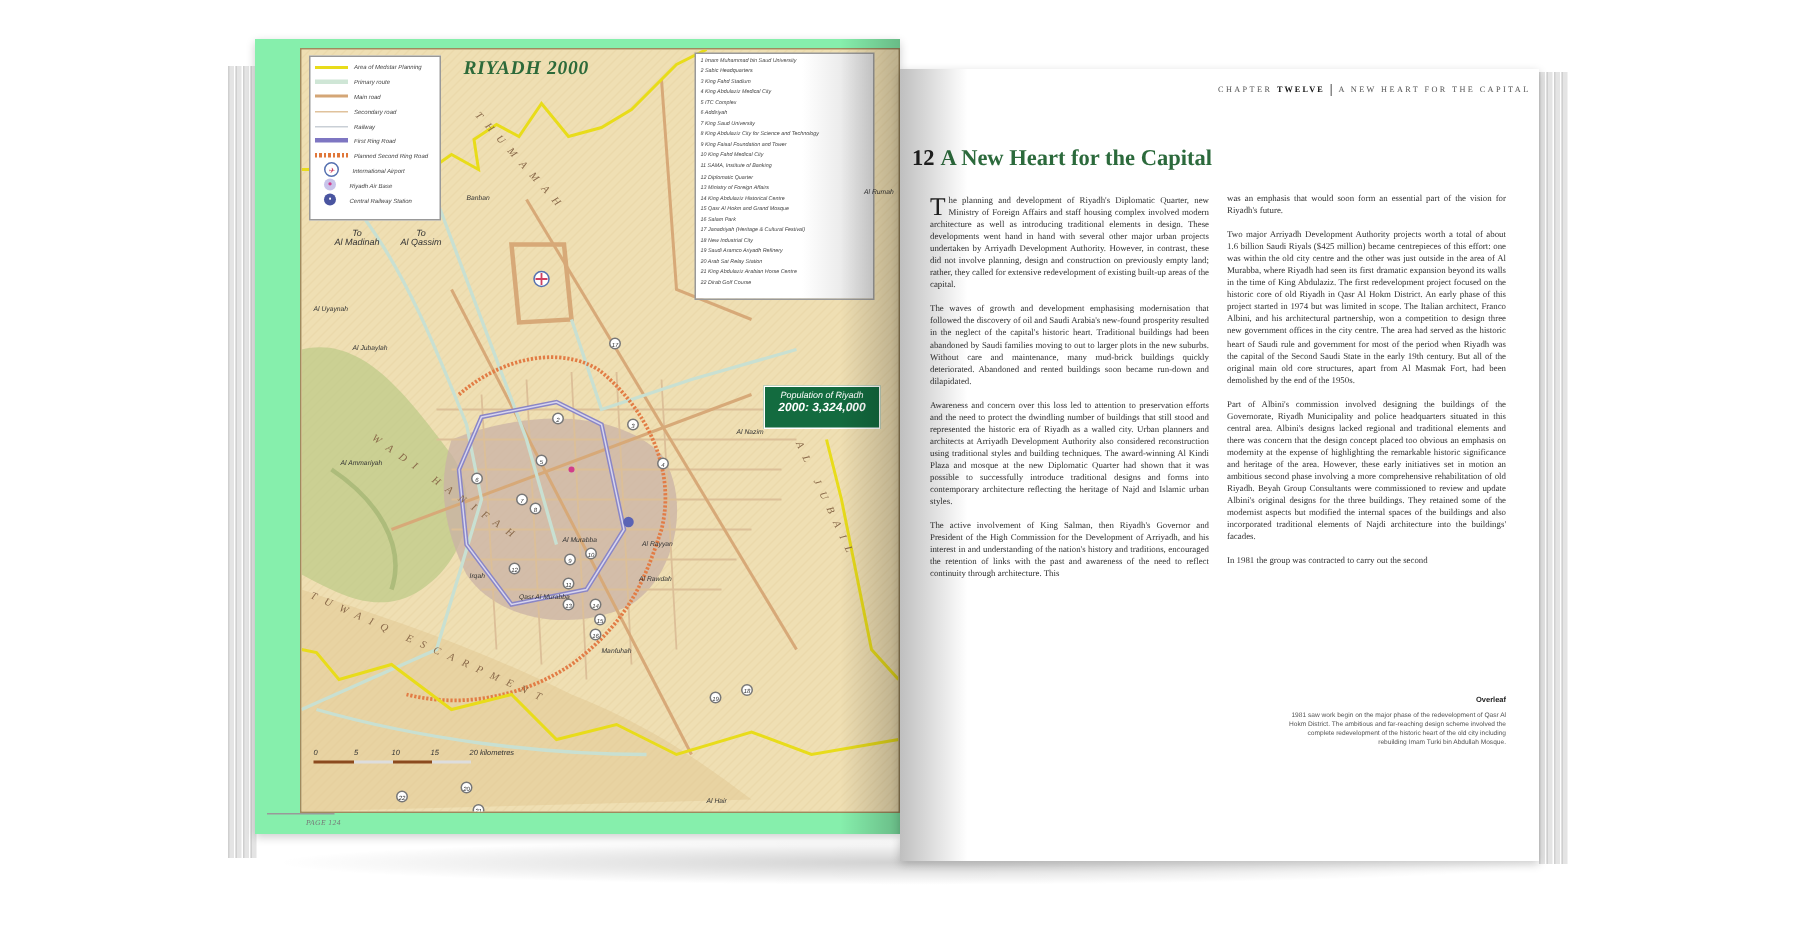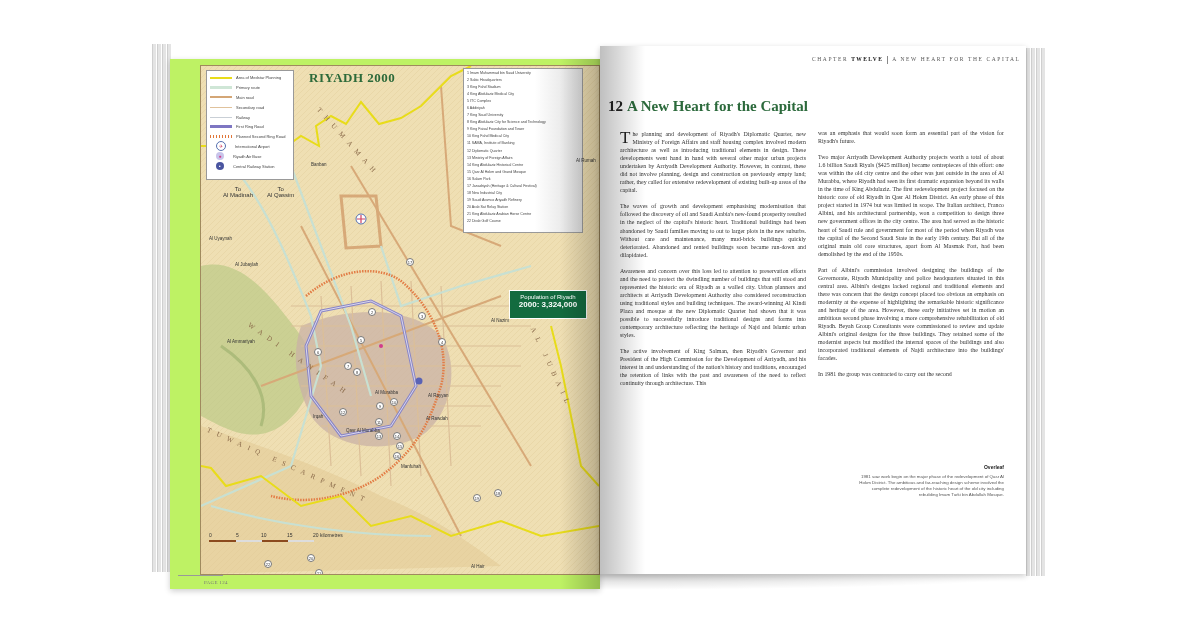--- a/index.html
+++ b/index.html
@@ -2,21 +2,21 @@
 <html><head>
 <meta charset="utf-8">
 <style>
   html, body { margin:0; padding:0; }
   body { width:1200px; height:628px; background:#ffffff; position:relative; overflow:hidden; font-family:"Liberation Serif", serif; }
   .shadow { position:absolute; left:180px; top:560px; width:860px; height:30px; background:radial-gradient(ellipse at center, rgba(0,0,0,0.18) 0%, rgba(0,0,0,0) 70%); }
   .left-stack { position:absolute; left:148px; top:44px; width:30px; height:528px; }
   .left-stack div { position:absolute; top:0; bottom:0; width:3px; background:#e4e4e4; border-left:1px solid #cfcfcf; }
   .right-stack { position:absolute; left:1024px; top:48px; width:30px; height:528px; }
   .right-stack div { position:absolute; top:0; bottom:0; width:3px; background:#e4e4e4; border-left:1px solid #cfcfcf; }
-  .page-left { position:absolute; left:170px; top:59px; width:430px; height:530px; background:#bef264; box-shadow:0 2px 6px rgba(0,0,0,0.2); }
+  .page-left { position:absolute; left:170px; top:26px; width:430px; height:530px; background:#86efac; box-shadow:0 2px 6px rgba(0,0,0,0.2);font-style:italic; }
   .page-right { position:absolute; left:600px; top:46px; width:426px; height:528px; background:#fff; box-shadow:0 2px 6px rgba(0,0,0,0.2); }
   .gutter-l { position:absolute; right:0; top:0; width:40px; height:100%; background:linear-gradient(to right, rgba(0,0,0,0), rgba(0,0,0,0.22)); pointer-events:none; }
   .gutter-r { position:absolute; left:0; top:0; width:45px; height:100%; background:linear-gradient(to left, rgba(0,0,0,0), rgba(0,0,0,0.25)); pointer-events:none; }
 
   .map { position:absolute; left:30px; top:6px; width:398px; height:508px; background:#eeddb0; overflow:hidden; border:1px solid #a08a5e; }
   .map svg { position:absolute; left:0; top:0; }
   .map-title { position:absolute; left:108px; top:4px; font-family:"Liberation Serif", serif; font-weight:bold; font-size:13px; color:#2d6a3a; letter-spacing:0.5px; }
   .legend { position:absolute; left:5px; top:4px; width:88px; height:110px; background:#fff; border:1px solid #999; font-family:"Liberation Sans", sans-serif; font-size:4px; color:#444; padding:2px 3px; box-sizing:border-box; }
   .legend-row { display:flex; align-items:center; height:9.8px; }
   .legend-sym { width:22px; height:3px; margin-right:4px; flex:none; }

